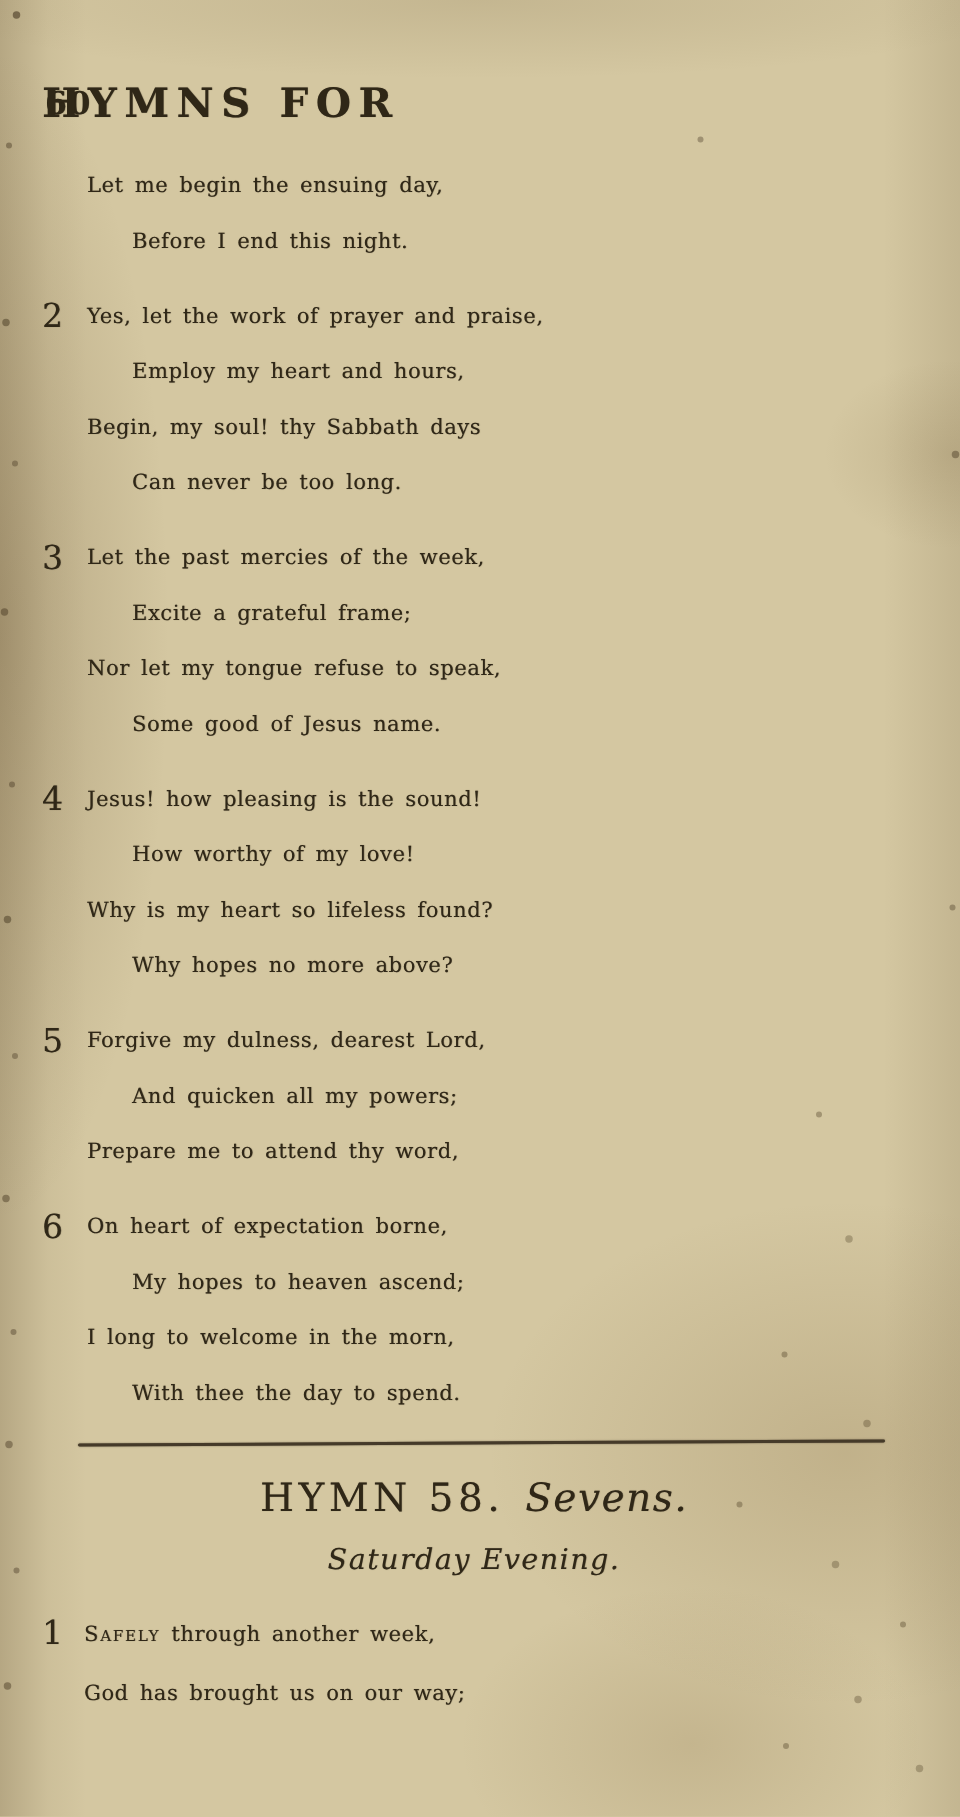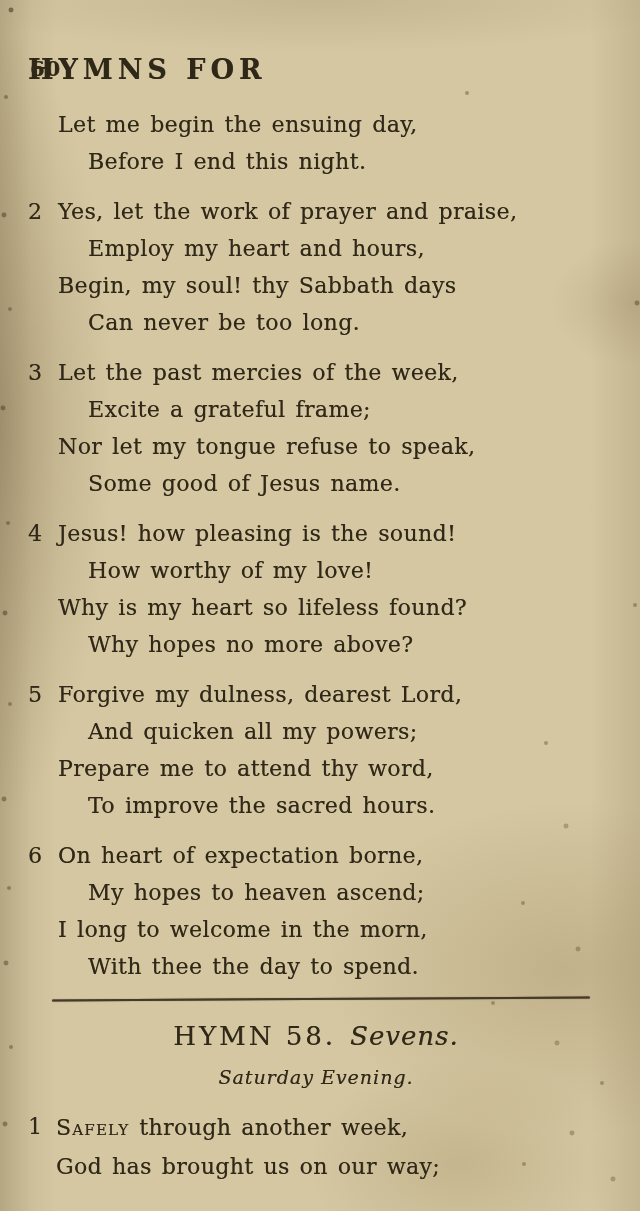--- a/index.html
+++ b/index.html
@@ -37,21 +37,21 @@
     text-align: left;
     font-size: 27px; font-weight: bold; letter-spacing: 5px;
   }
   .stanzas { margin-top: 14px; }
   .stanza { position: relative; padding-left: 30px; margin-bottom: 13px; }
   .stanza-number {
     position: absolute; left: 0; top: 0;
     font-size: 22px; line-height: 37px;
   }
   .vline {
-    font-size: 22px;
+    font-size: 14px;
     line-height: 37px;
     letter-spacing: 0.4px;
     word-spacing: 2.5px;
     white-space: nowrap;
   }
   .vline.indent { padding-left: 30px; }
   .rule {
     height: 2px;
     background: #453a29;
     margin: 10px 14px 0 24px;
@@ -146,21 +146,20 @@
         <div class="vline">Jesus! how pleasing is the sound!</div>
         <div class="vline indent">How worthy of my love!</div>
         <div class="vline">Why is my heart so lifeless found?</div>
         <div class="vline indent">Why hopes no more above?</div>
       </div>
       <div class="stanza">
         <span class="stanza-number">5</span>
         <div class="vline">Forgive my dulness, dearest Lord,</div>
         <div class="vline indent">And quicken all my powers;</div>
         <div class="vline">Prepare me to attend thy word,</div>
-        <div class="vline indent">To improve the sacred hours.</div>
       </div>
       <div class="stanza">
         <span class="stanza-number">6</span>
         <div class="vline">On heart of expectation borne,</div>
         <div class="vline indent">My hopes to heaven ascend;</div>
         <div class="vline">I long to welcome in the morn,</div>
         <div class="vline indent">With thee the day to spend.</div>
       </div>
     </section>
 

